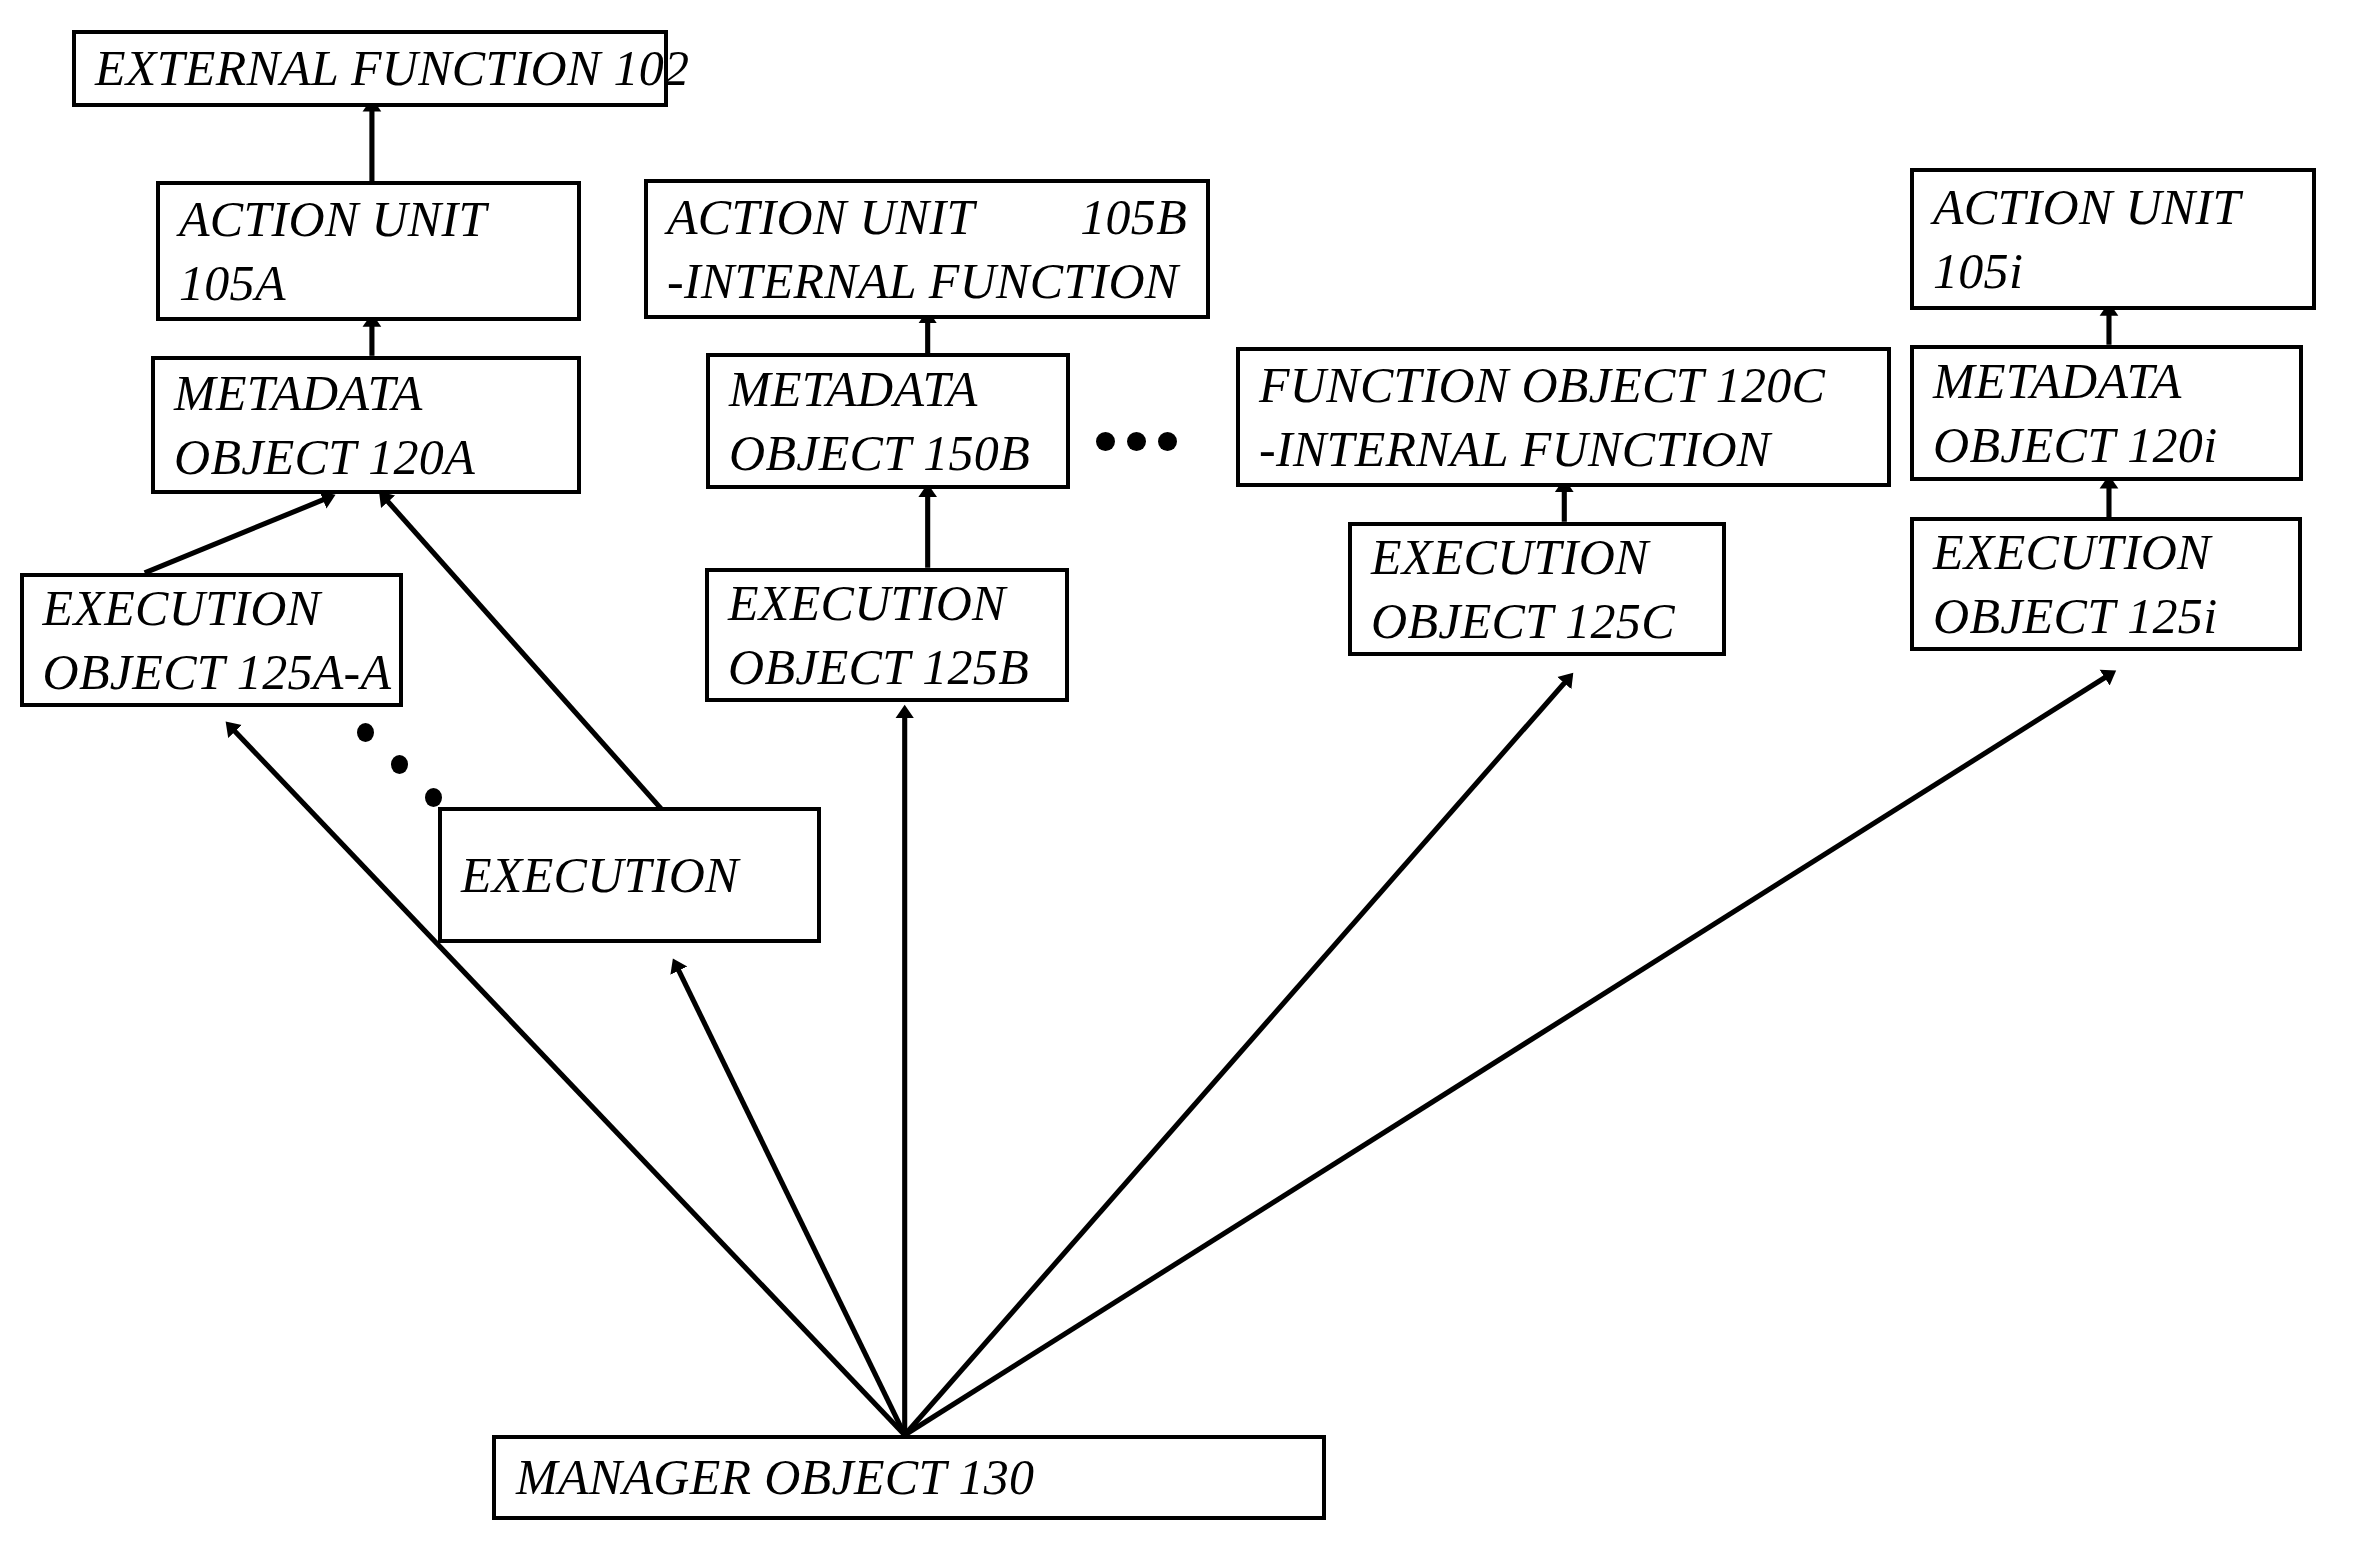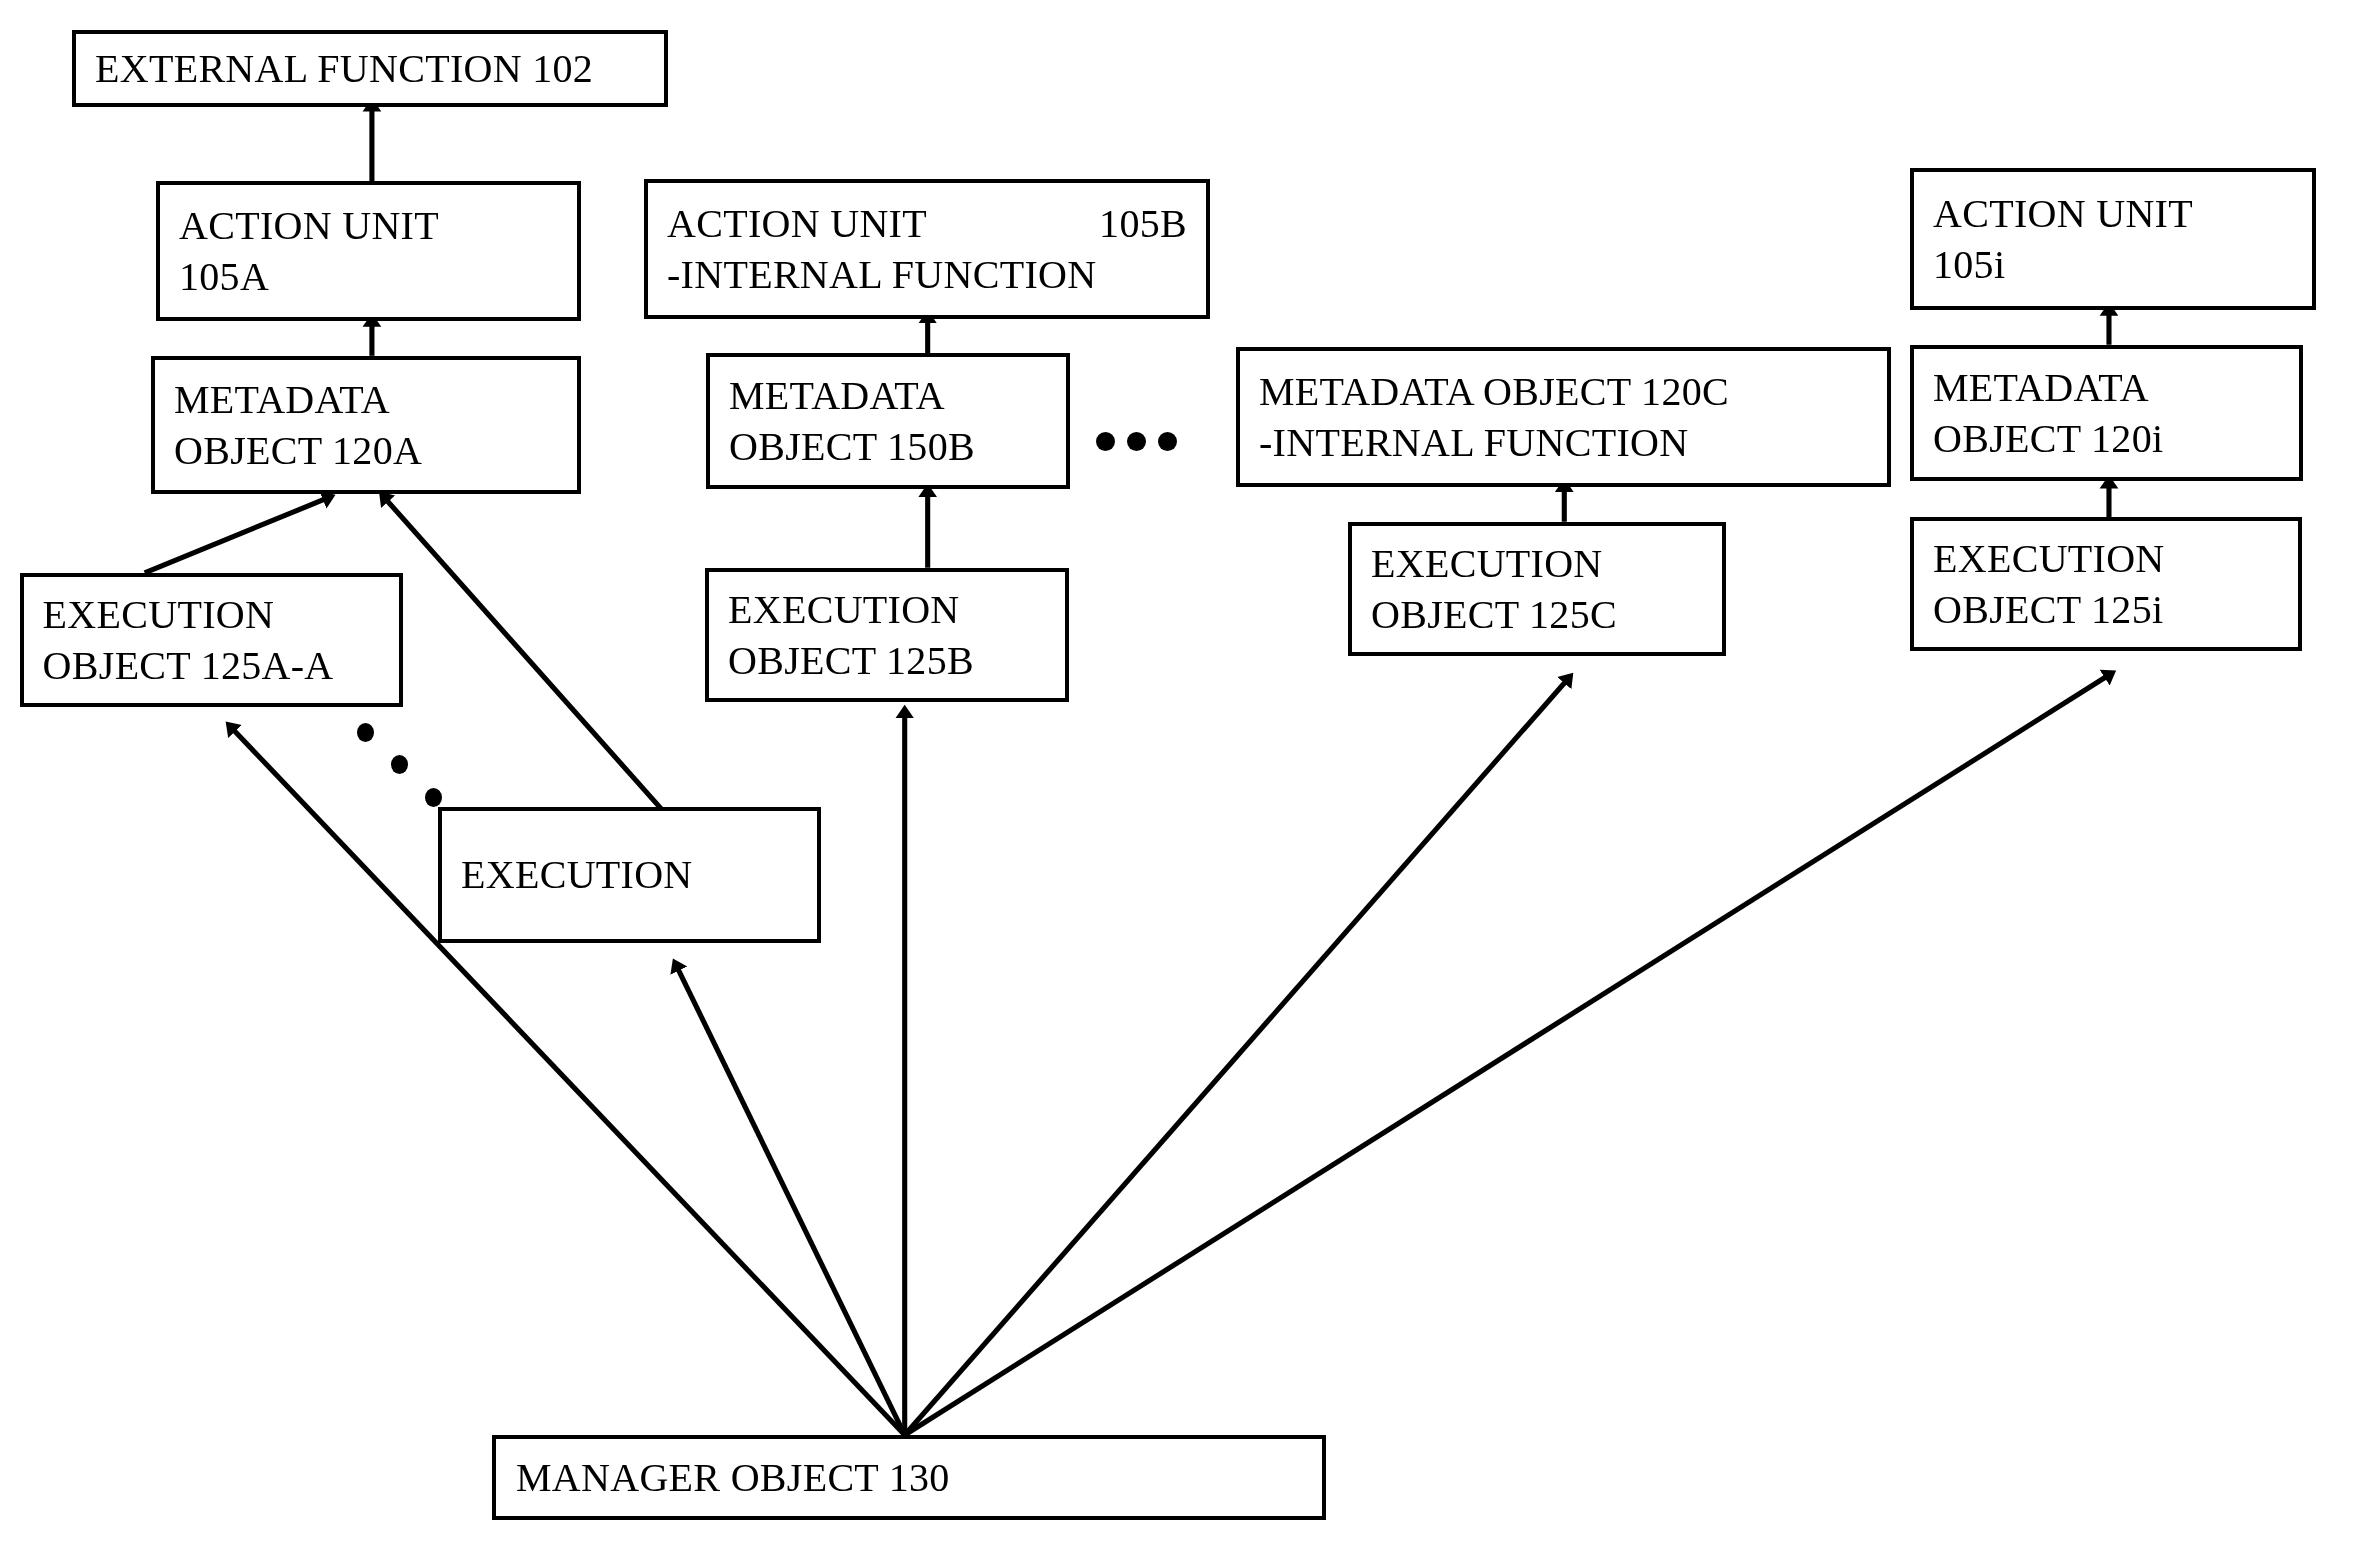--- a/index.html
+++ b/index.html
@@ -30,24 +30,25 @@
     background: #ffffff;
     color: #000000;
     z-index: 5;
     padding: 8.5px 19px;
     display: flex;
     flex-direction: column;
     justify-content: center;
   }
   .node .line {
     display: block;
-    font-size: 40px;
+    font-size: 50px;
     line-height: 1.28;
     letter-spacing: 0.3px;
     white-space: pre;
+    font-style: italic;
   }
   .node.single .line {
     line-height: 1.1;
   }
   .line.right {
   }
   .line.split {
     display: flex;
     justify-content: space-between;
   }
@@ -147,21 +148,21 @@
     <span class="line">OBJECT 150B</span>
   </div>
 
   <div class="ellipsis-h" style="left:1096px; top:432px;">
     <span class="dot"></span>
     <span class="dot"></span>
     <span class="dot"></span>
   </div>
 
   <div class="node" style="left:1236px; top:347px; width:655px; height:140px;">
-    <span class="line">METADATA OBJECT 120C</span>
+    <span class="line">FUNCTION OBJECT 120C</span>
     <span class="line">-INTERNAL FUNCTION</span>
   </div>
 
   <div class="node" style="left:1910px; top:345px; width:393px; height:136px;">
     <span class="line">METADATA</span>
     <span class="line">OBJECT 120i</span>
   </div>
 
   <div class="node" style="left:19.6px; top:573px; width:383px; height:134px;">
     <span class="line">EXECUTION</span>

